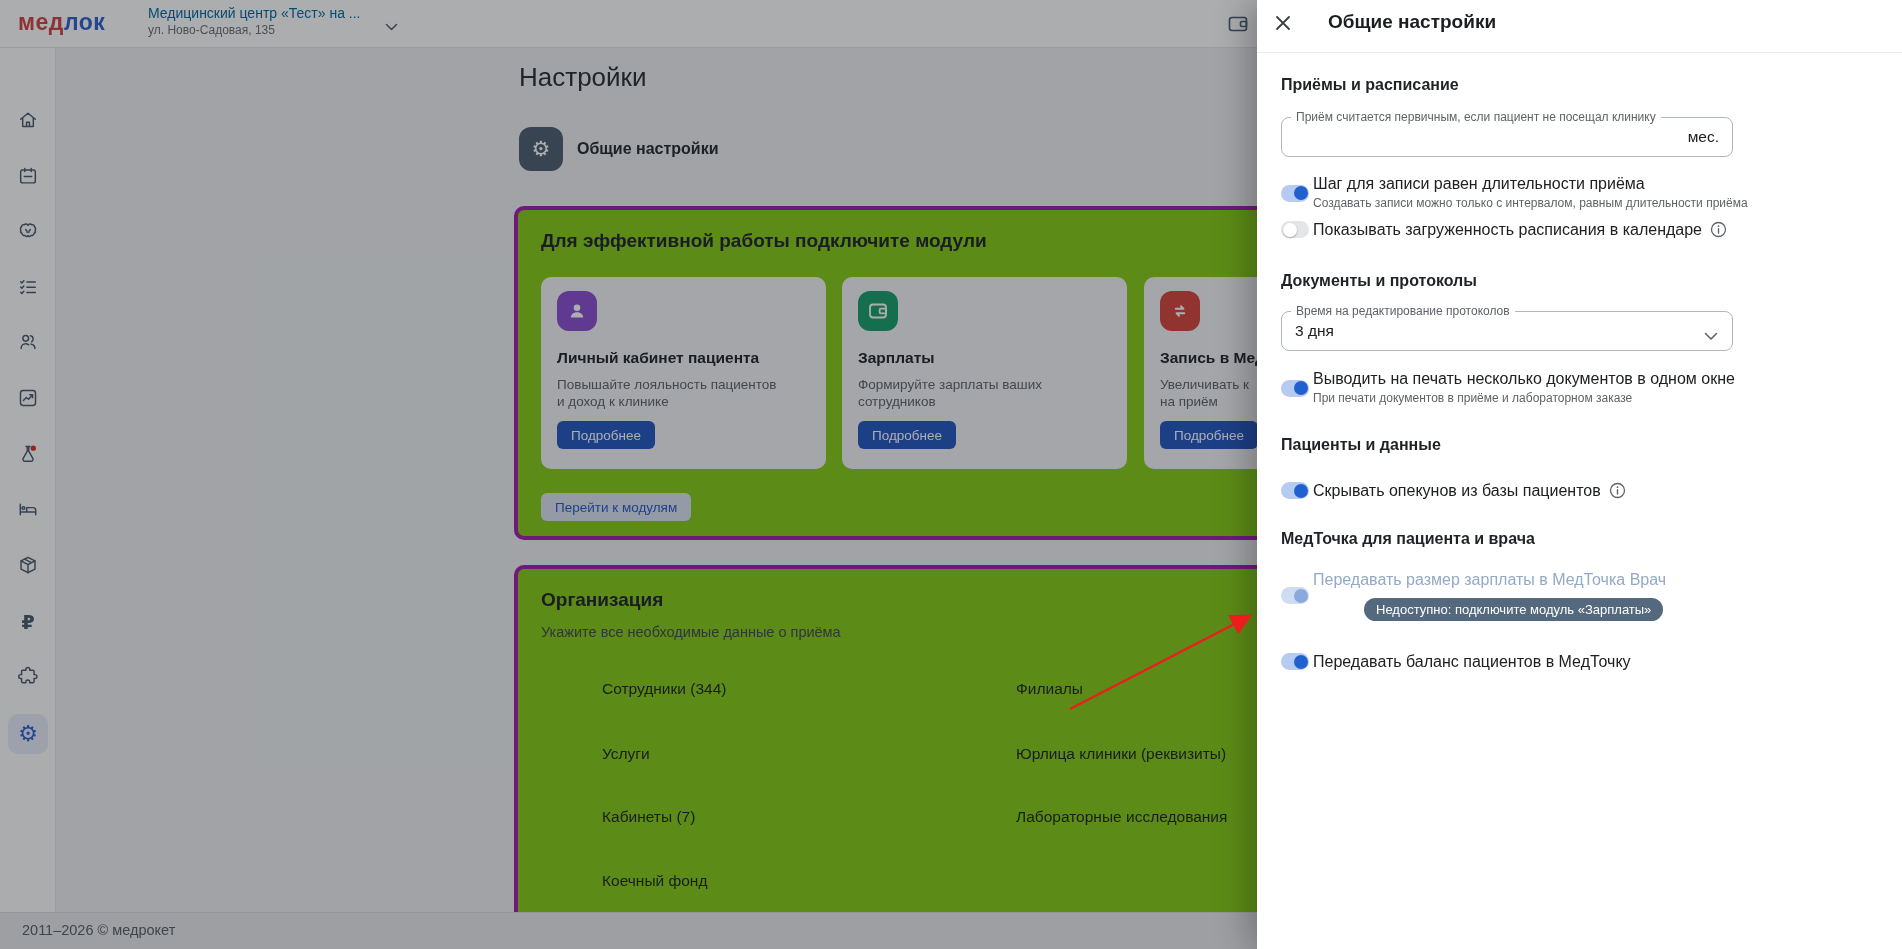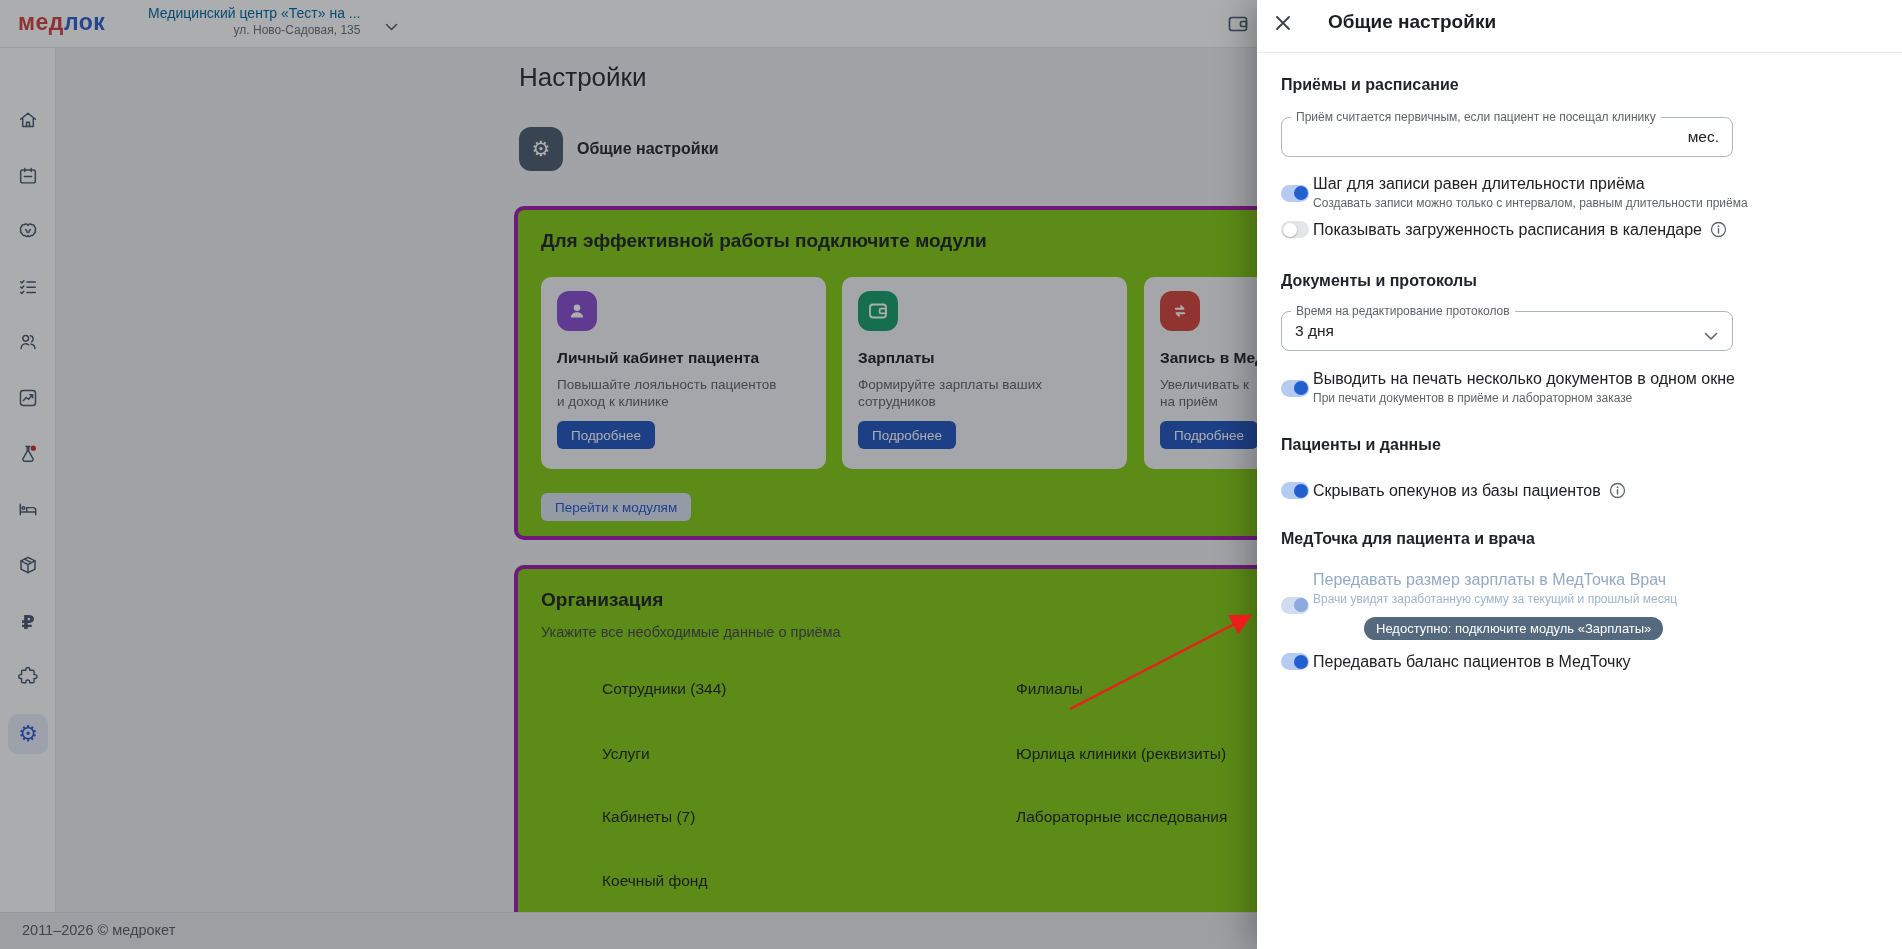--- a/index.html
+++ b/index.html
@@ -5,21 +5,21 @@
   html,body{margin:0;padding:0;background:#888;}
   *{box-sizing:border-box;font-family:"Liberation Sans","DejaVu Sans",sans-serif;}
   .page{position:relative;width:1902px;height:949px;background:#eef0f2;overflow:hidden;}
 
   
   .topbar{position:absolute;left:0;top:0;width:1902px;height:48px;background:#fff;border-bottom:1px solid #e3e5e8;z-index:1;}
   .logo{position:absolute;left:18px;top:9px;font-size:23px;font-weight:bold;letter-spacing:.5px;}
   .logo .p1{color:#d24444;} .logo .p2{color:#2f62cf;}
   .clinic{position:absolute;left:148px;top:5px;cursor:pointer;}
   .clinic .name{font-size:14px;color:#0369a1;font-weight:500;}
-  .clinic .addr{font-size:12px;color:#6b7076;margin-top:2px;text-align:right;}
+  .clinic .addr{font-size:12px;color:#6b7076;margin-top:2px;}
   .clinic-chevron{position:absolute;left:385px;top:18px;}
   .topbar-wallet{position:absolute;left:1226px;top:12px;}
 
   
   .sidebar{position:absolute;left:0;top:48px;width:56px;height:864px;background:#fdfdfe;border-right:1px solid #e3e5e8;z-index:1;}
   .sb-item{position:absolute;left:8px;width:40px;height:40px;display:flex;align-items:center;justify-content:center;cursor:pointer;}
   .sb-item svg{stroke:#4a5a6e;fill:none;stroke-width:1.6;stroke-linecap:round;stroke-linejoin:round;}
   .sb-item.active{background:#e7edf9;border-radius:10px;}
   .gear-glyph{font-family:"DejaVu Sans",sans-serif;font-size:22px;color:#4a5a6e;line-height:1;}
   .sb-item.active .gear-glyph{color:#2c5dd6;}
@@ -327,21 +327,20 @@
           </span>
       </div>
     </div>
 
     <div class="sec-h" style="top:530px">МедТочка для пациента и врача</div>
 
     <div class="trow" style="top:570px">
       <div class="tgl dis"></div>
       <div>
         <div class="tlabel disabled">Передавать размер зарплаты в МедТочка Врач</div>
-        <div class="tsub disabled">Врачи увидят заработанную сумму за текущий и прошлый месяц</div>
         <span class="badge">Недоступно: подключите модуль «Зарплаты»</span>
       </div>
     </div>
 
     <div class="trow" style="top:652px">
       <div class="tgl on"></div>
       <div><span class="tlabel">Передавать баланс пациентов в МедТочку</span></div>
     </div>
   </div>
 

